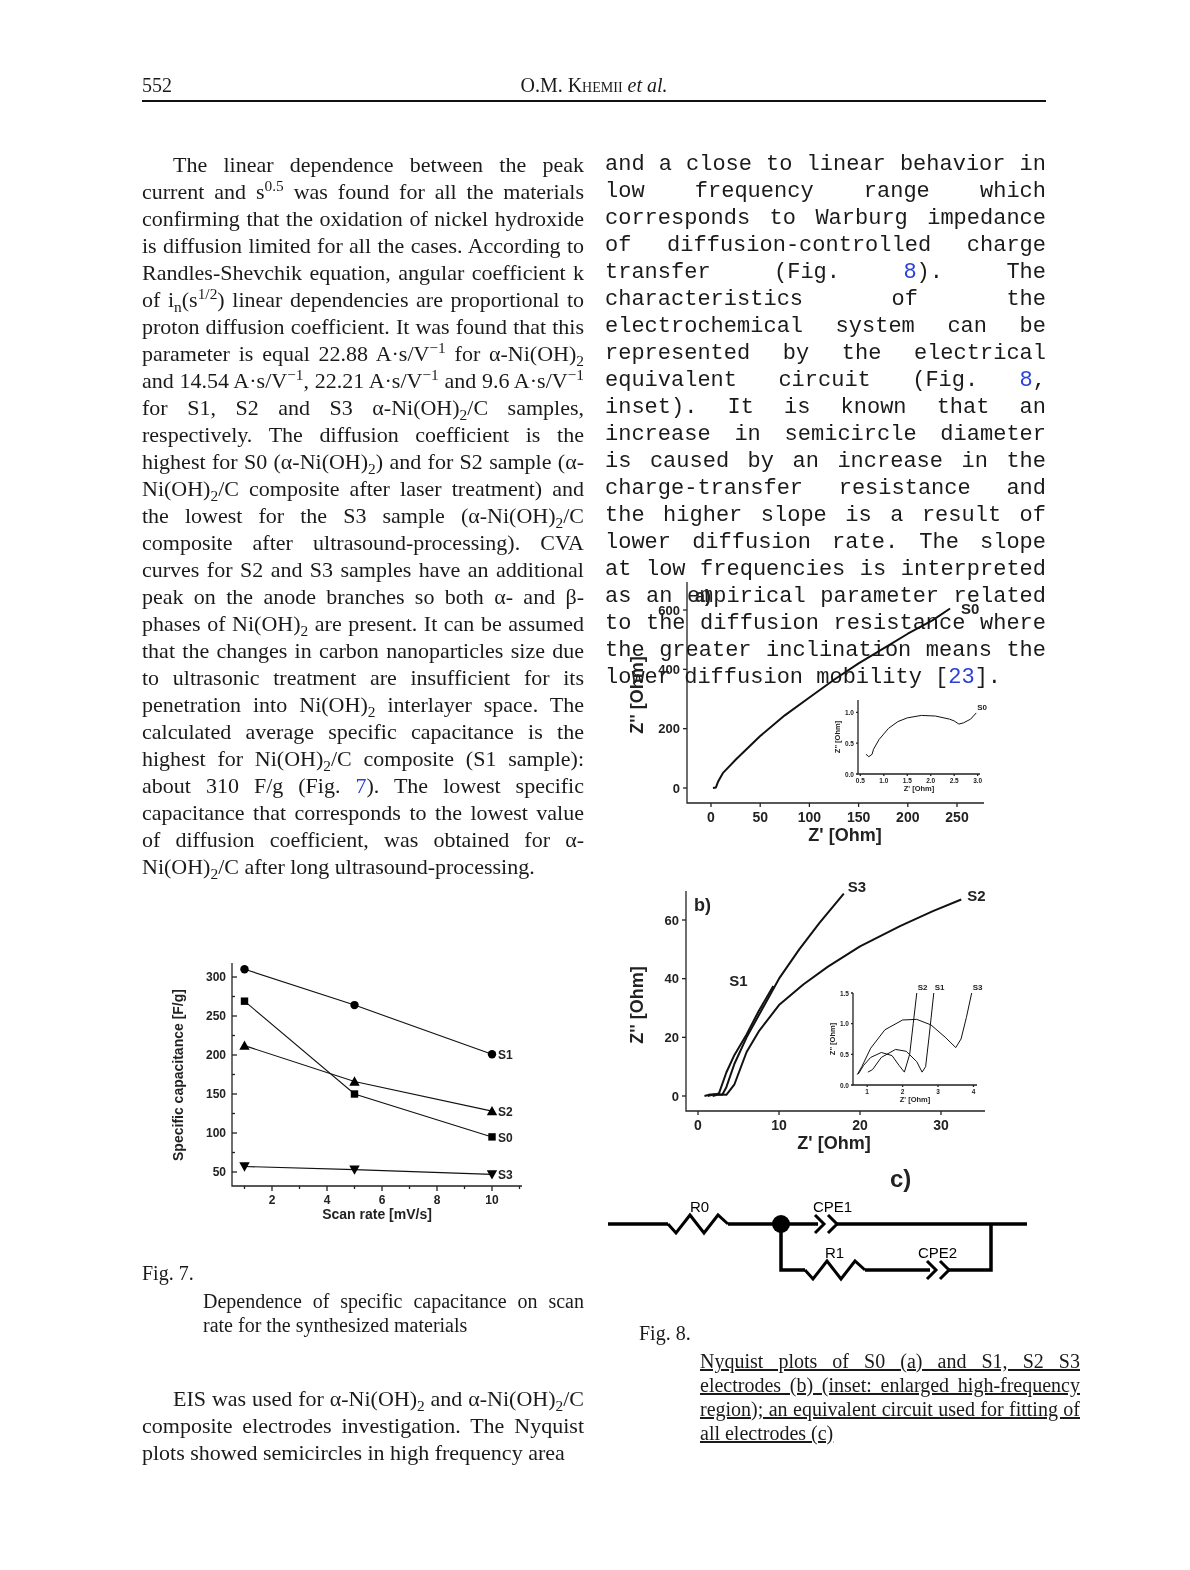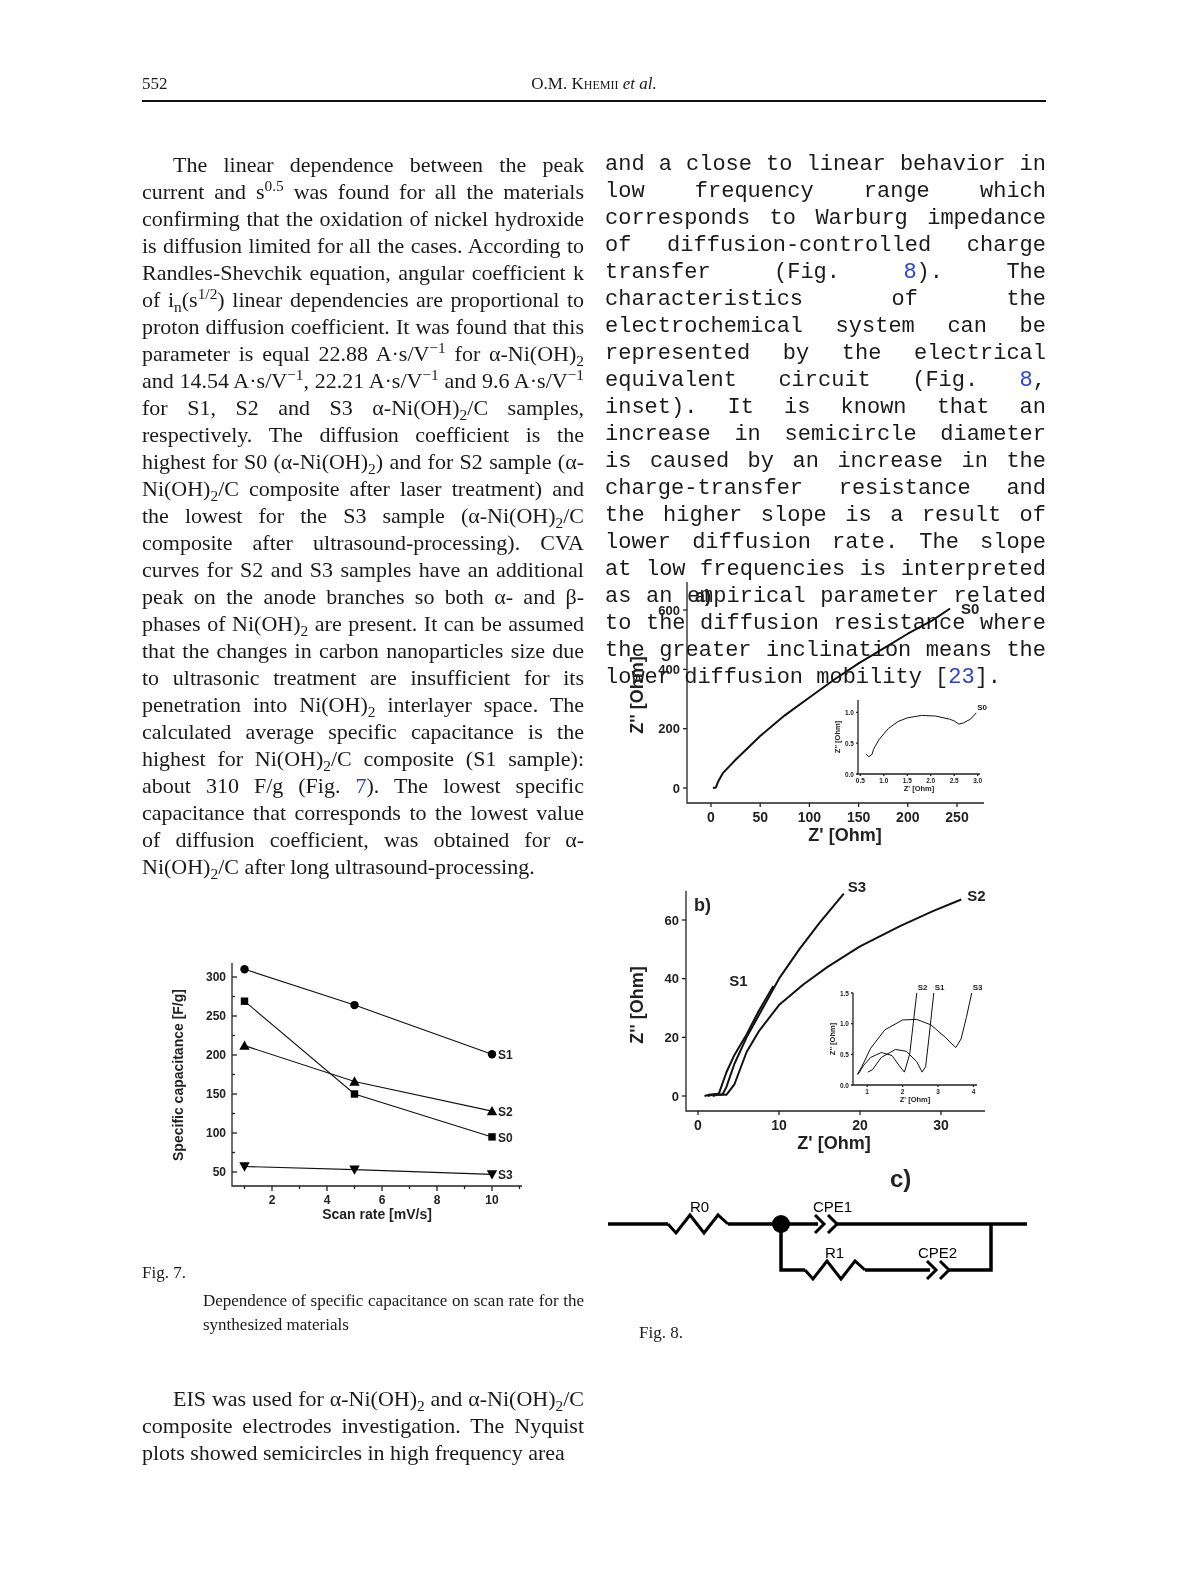--- a/index.html
+++ b/index.html
@@ -1,31 +1,31 @@
 <!DOCTYPE html>
 <html><head>
 <meta charset="utf-8">
 <style>
   html, body { margin: 0; padding: 0; background: #ffffff; }
   body { width: 1190px; height: 1570px; position: relative; overflow: hidden;
          font-family: "Liberation Serif", "DejaVu Serif", serif; color: #1a1a1a; }
-  .header { position: absolute; left: 142px; top: 72px; width: 904px; height: 24px; font-size: 17px; }
+  .header { position: absolute; left: 142px; top: 72px; width: 904px; height: 24px; font-size: 20px; }
   .header .page-num { position: absolute; left: 0; top: 2px; }
   .header .running { position: absolute; left: 0; width: 100%; text-align: center; top: 2px; }
   .header .running .sc { font-variant: small-caps; }
   .rule { position: absolute; left: 142px; top: 100px; width: 904px; height: 2px; background: #111; }
   .col { position: absolute; font-size: 22px; line-height: 27px; text-align: justify; }
   .col p { margin: 0; }
   .col p.indent { text-indent: 31px; }
   #col-left { left: 142px; top: 151px; width: 442px; }
   #col-right { left: 605px; top: 151px; width: 441px; font-family: Liberation Mono, monospace; }
   #col-left-bottom { left: 142px; top: 1342px; width: 442px; margin-top: 43px; }
   a.ref { color: #2a3fd6; text-decoration: none; }
   sub, sup { font-size: 70%; line-height: 0; }
-  .caption { position: absolute; font-size: 17px; line-height: 24px; }
+  .caption { position: absolute; font-size: 20px; line-height: 24px; }
   .caption .cap-label { position: absolute; left: 0; top: 0; }
   .caption .cap-text { margin-left: 61px; text-align: justify; margin-top: 28px; }
   #fig7-caption { left: 142px; top: 1261px; width: 442px; }
   #fig8-caption { left: 639px; top: 1321px; width: 441px; text-decoration: underline; }
   svg.fig { position: absolute; left: 0; top: 0; overflow: visible; }
   .ax { stroke: #222; stroke-width: 1.3; fill: none; }
   .tick-label { font-family: "Liberation Sans", "DejaVu Sans", sans-serif; font-weight: bold; fill: #222; }
   .data-line { stroke: #111; fill: none; }
 </style>
 </head>
@@ -48,20 +48,21 @@
 <div class="col" id="col-left-bottom">
   <p class="indent"><span>EIS was used for α-Ni(OH)</span><sub>2</sub><span> and α-Ni(OH)</span><sub>2</sub><span>/C composite electrodes investigation. The Nyquist plots showed semicircles in high frequency area</span></p>
 </div>
 
 <div class="caption" id="fig7-caption">
   <span class="cap-label">Fig. 7.</span>
   <div class="cap-text">Dependence of specific capacitance on scan rate for the synthesized materials</div>
 </div>
 <div class="caption" id="fig8-caption">
   <span class="cap-label">Fig. 8.</span>
+  <div class="cap-text">Nyquist plots of S0 (a) and S1, S2 S3 electrodes (b) (inset: enlarged high-frequency region); an equivalent circuit used for fitting of all electrodes (c)</div>
 </div>
 
 <svg class="fig" id="figs" width="1190" height="1570" xmlns="http://www.w3.org/2000/svg">
   <g id="fig7">
       <path d="M232 963 V1186 H522" class="ax"></path>
       <line x1="232" x2="237" y1="1172" y2="1172" class="ax"></line>
       <text x="226" y="1176" text-anchor="end" font-size="12" class="tick-label">50</text>
       <line x1="232" x2="235" y1="1152.5" y2="1152.5" class="ax"></line>
       <line x1="232" x2="237" y1="1133" y2="1133" class="ax"></line>
       <text x="226" y="1137" text-anchor="end" font-size="12" class="tick-label">100</text>

